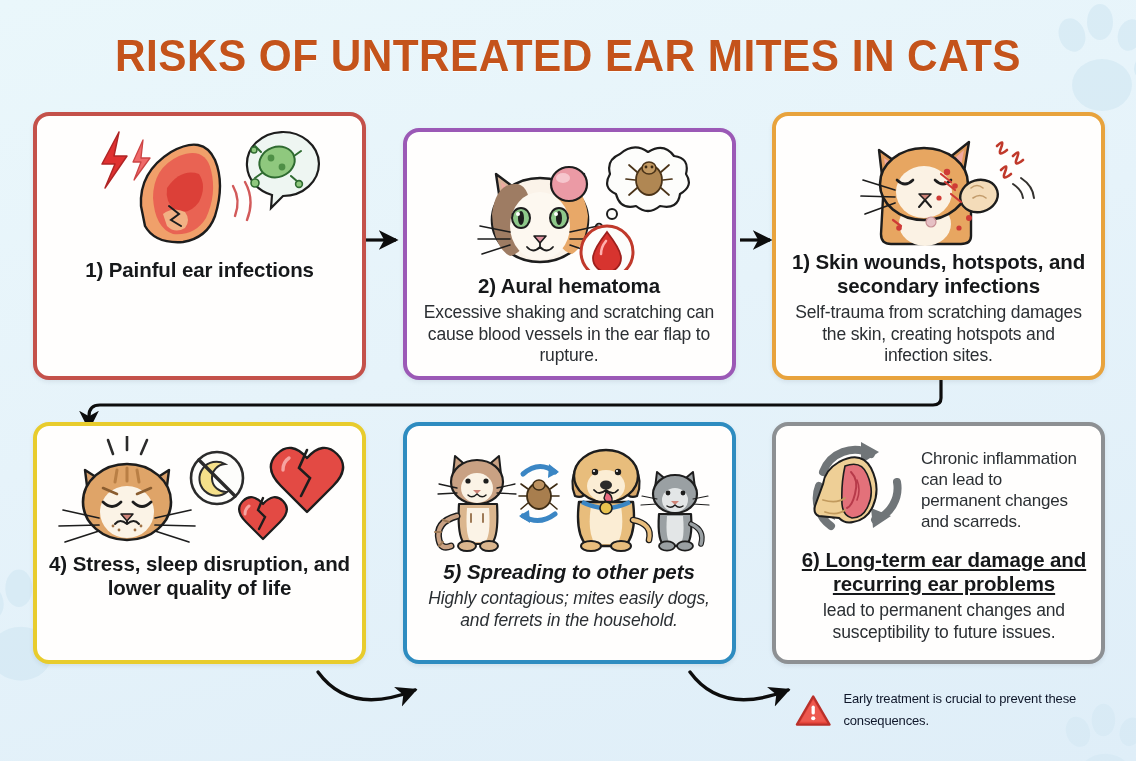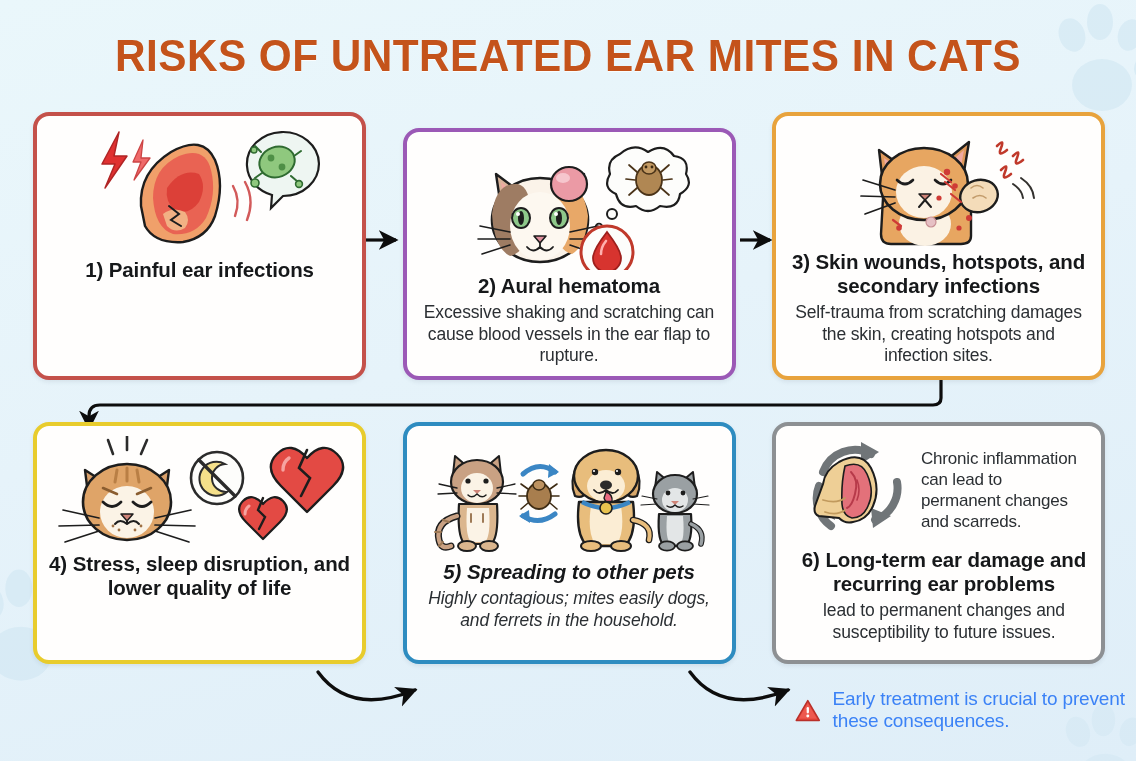--- a/index.html
+++ b/index.html
@@ -125,23 +125,23 @@
   .footer-note {
     position: absolute;
     left: 795px;
     top: 688px;
     display: flex;
     align-items: center;
     gap: 12px;
     z-index: 3;
   }
   .footer-note .note-text {
-    font-size: 19px;
+    font-size: 13px;
     line-height: 22px;
-    color: #3b82f6;
+    color: #0f172a;
     letter-spacing: -.15px;
   }
 </style>
 </head>
 <body>
 
 <div class="paw-layer">
 
   <svg class="paw" style="top:-10px; left:1050px;" width="110" height="130" viewBox="0 0 110 130">
     <g fill="#cfe6f2">
@@ -330,21 +330,21 @@
           <circle cx="148" cy="92" r="3"></circle>
           <circle cx="78" cy="102" r="2.8"></circle>
           <circle cx="138" cy="102" r="2.6"></circle>
         </g>
         <g stroke="#cf3b36" stroke-width="2.2" stroke-linecap="round" fill="none">
           <path d="M120,48 l10,8 M124,56 l10,8 M130,68 l10,8 M72,94 l8,6"></path>
         </g>
         <circle cx="110" cy="96" r="5" fill="#e6c0c4" stroke="#c78e93" stroke-width="1.2"></circle>
       </svg>
     </div>
-    <div class="c-title">3) Skin wounds, hotspots, and secondary infections</div>
+    <div class="c-title">1) Skin wounds, hotspots, and secondary infections</div>
     <div class="c-body">Self-trauma from scratching damages the skin, creating hotspots and infection sites.</div>
   </div>
 
   <div class="card card-4" style="grid-column:1; grid-row:3; border-color:#e8cc2d;padding-left:12px;">
     <div class="art">
       <svg width="290" height="112" viewBox="0 0 290 112">
 
         <g stroke="#2b2b2b" stroke-width="2.6" stroke-linecap="round" fill="none">
           <path d="M58,18 L53,4"></path>
             <path d="M72,14 L72,0"></path>
@@ -495,21 +495,21 @@
           <path d="M38,24 q22,-12 32,6 q10,20 2,38 q-6,14 -20,16 q-8,2 -14,-4 l-20,-2 q-6,-2 -4,-10 l8,-22 q2,-14 16,-22 Z" fill="#eecf96" stroke="#1d1d1d" stroke-width="2"></path>
           <path d="M44,28 q16,-6 22,8 q8,18 1,32 q-5,12 -16,12 q-9,-2 -10,-14 q-1,-20 3,-38 Z" fill="#e3717a" stroke="#1d1d1d" stroke-width="1.6"></path>
           <path d="M50,34 q8,8 4,22 q-3,12 -8,14" fill="none" stroke="#b73a4a" stroke-width="2" stroke-linecap="round"></path>
           <path d="M56,42 q4,10 0,20" fill="none" stroke="#b73a4a" stroke-width="1.6" stroke-linecap="round"></path>
           <path d="M22,62 q14,4 22,-2" fill="none" stroke="#c19a5d" stroke-width="1.8" stroke-linecap="round"></path>
           <path d="M24,74 q12,4 20,-2" fill="none" stroke="#c19a5d" stroke-width="1.8" stroke-linecap="round"></path>
         </svg>
       </div>
       <div class="side-text">Chronic inflammation can lead to permanent changes and scarreds.</div>
     </div>
-    <div class="c-title" style="margin-top:6px;">6) Long-term ear damage and recurring ear problems</div>
+    <div class="c-title" style="margin-top:6px;text-decoration:underline;">6) Long-term ear damage and recurring ear problems</div>
     <div class="c-body">lead to permanent changes and susceptibility to future issues.</div>
   </div>
 
 </div>
 
 <div class="footer-note">
   <svg width="40" height="37" viewBox="0 0 40 37">
     <path d="M20,3 L38,34 L2,34 Z" fill="#e8463c" stroke="#b9302a" stroke-width="2.4" stroke-linejoin="round"></path>
     <path d="M20,7 L34,31 L6,31 Z" fill="#f06a5f" opacity=".55"></path>
     <rect x="18.2" y="13" width="3.6" height="10" rx="1.8" fill="#fff"></rect>

